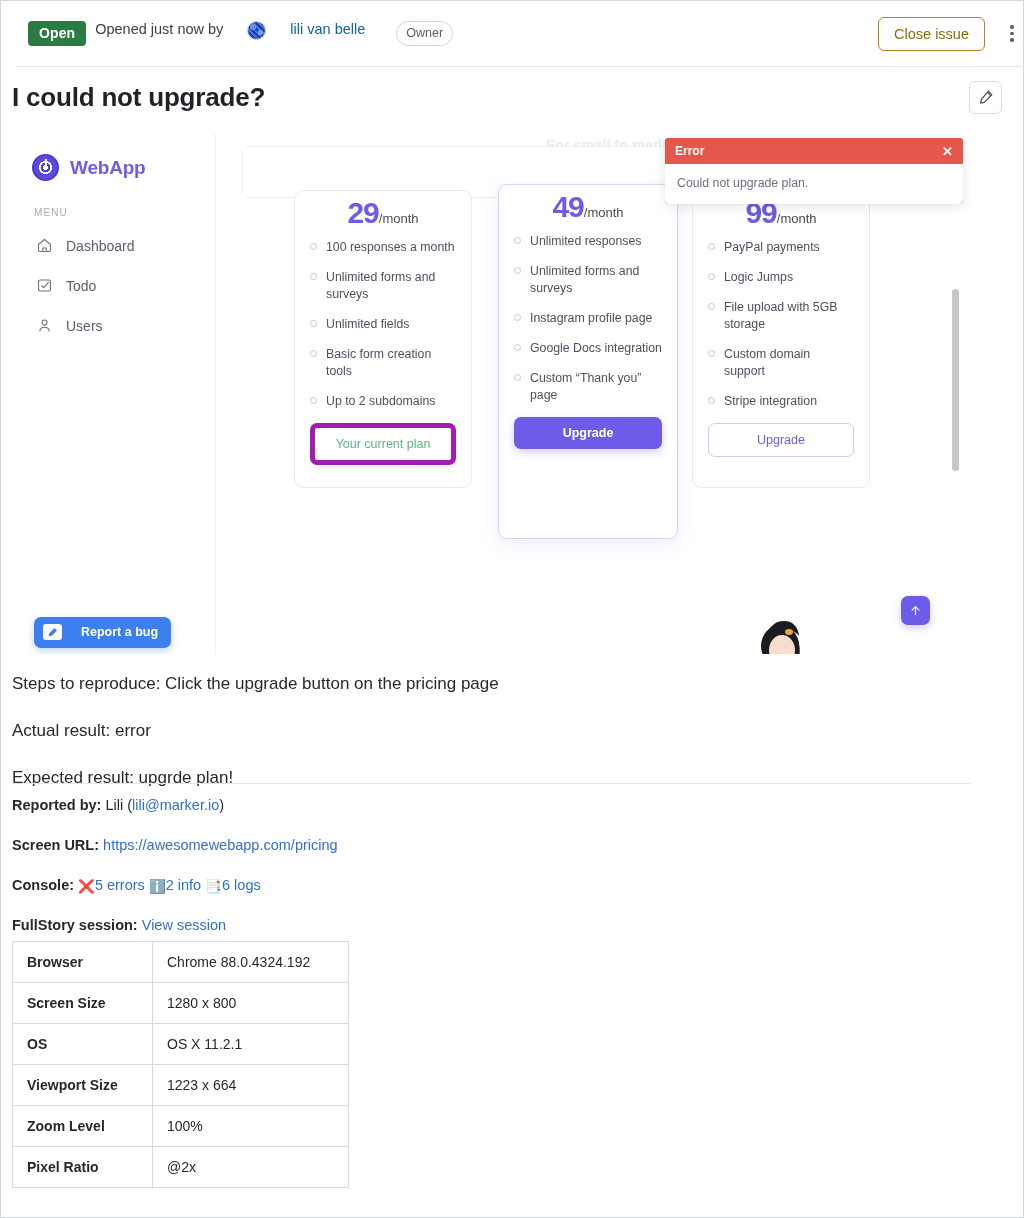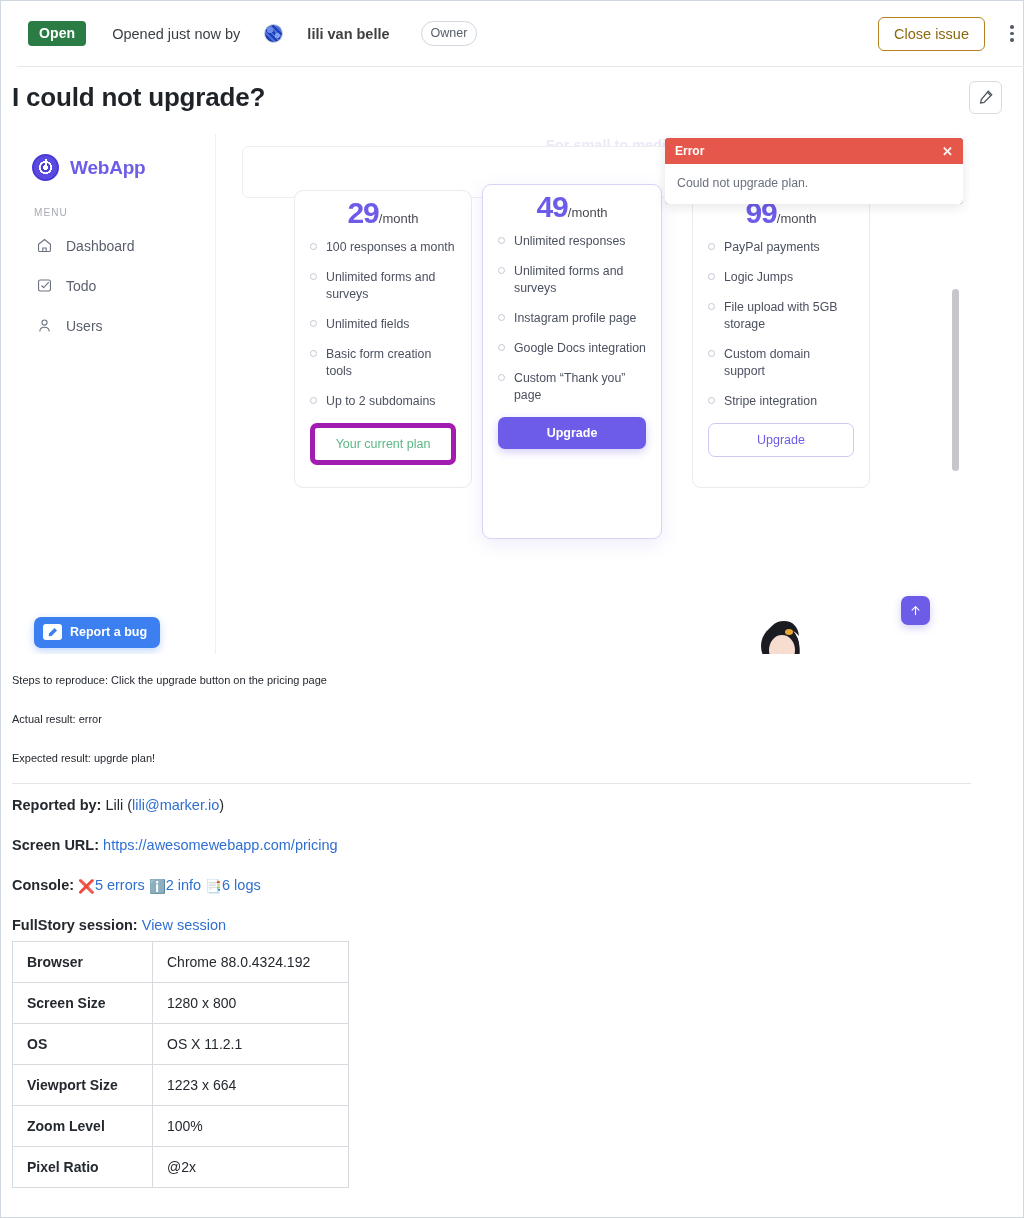--- a/index.html
+++ b/index.html
@@ -17,32 +17,32 @@
   
   .hdr {
     position:absolute; left:16px; top:0; width:1022px; height:66px;
     border-bottom:1px solid #e6e8ea;
     display:flex; align-items:center; padding:0 12px 0 11px;
   }
   .state-badge {
     background:#2b7b44; color:#fff; font-size:14px; font-weight:600;
     padding:5px 11px; border-radius:4px; line-height:1.1; letter-spacing:.1px;
   }
-  .hdr-meta { font-size:14.5px; color:#3a3f45; margin-left:26px; display:flex; align-items:center; gap:22px; }
+  .hdr-meta { font-size:14.5px; color:#3a3f45; margin-left:9px; display:flex; gap:22px; }
   .hdr-meta .plain { color:#3a3f45; }
   .avatar {
     width:19px; height:19px; border-radius:50%; display:inline-block;
     background:
       radial-gradient(circle at 30% 30%, #6a8ce8 0 18%, transparent 19%),
       radial-gradient(circle at 72% 62%, #7fa0ef 0 16%, transparent 17%),
       repeating-linear-gradient(45deg,#1f3fb8 0 2px,#4a6fd8 2px 4px),
       #2746c0;
     border:1px solid #d0d7de; flex:none; margin:0 2px;
   }
-  .author { font-weight:700; color:#404040; }
+  .author { font-weight:400; color:#0369a1; }
   .owner-pill {
     margin-left:9px; font-size:12.5px; color:#57606a;
     border:1px solid #d0d7de; border-radius:24px; padding:2px 9px; line-height:1.45;
   }
   .hdr-right { margin-left:auto; display:flex; align-items:center; gap:12px; }
   .close-issue {
     border:1px solid #b3821f; color:#8a6a10; background:#fff;
     font-size:14.5px; padding:8px 15px; border-radius:6px; cursor:pointer;
     font-family:inherit;
   }
@@ -72,38 +72,38 @@
   .brand-name { font-size:19px; font-weight:700; color:#6c5ce7; letter-spacing:-.2px; }
   .menu-label { font-size:10px; letter-spacing:1.1px; color:#a8aab5; padding:26px 0 0 22px; font-weight:500; }
   .nav { margin-top:11px; }
   .nav-item { display:flex; align-items:center; gap:13px; height:33px; margin:0 12px 7px 18px;
               padding-left:6px; border-radius:8px; color:#5a5f6e; font-size:14px; cursor:pointer; }
   .nav-item.active { background:linear-gradient(90deg,#7b68ee,#8b79f2); color:#fff;
                      box-shadow:0 4px 10px rgba(123,104,238,.33); }
   .nav-ic { width:17px; height:17px; flex:none; }
   .report-bug {
     position:absolute; left:22px; bottom:6px; background:#3b7ff0; color:#fff; border-radius:7px;
-    display:flex; align-items:center; gap:8px; padding:7px 13px 8px 9px; font-size:12.5px; font-weight:600;
+    display:flex; align-items:center; gap:19px; padding:7px 13px 8px 9px; font-size:12.5px; font-weight:600;
     box-shadow:0 3px 8px rgba(59,127,240,.32); cursor:pointer;
   }
   .report-bug .pen { width:19px; height:16px; background:#fff; border-radius:3px;
                      display:flex; align-items:center; justify-content:center; flex:none; }
 
   
   .app-main { position:absolute; left:203px; top:0; right:0; bottom:0;
               background:#fff; border-left:1px solid #f0f0f3; overflow:hidden; }
   .faint-head { position:absolute; left:330px; top:3px; font-size:14.5px; color:#ece9f8;
                 font-weight:600; white-space:nowrap; }
   .search-bar { position:absolute; left:26px; top:12px; width:700px; height:52px;
                 border:1px solid #eceef2; border-radius:7px; background:#fff; }
 
   .cards { position:absolute; left:78px; top:56px; width:700px; }
   .pcard { position:absolute; top:0; background:#fff; border:1px solid #eaeaf0; border-radius:9px; }
   .pcard.basic { left:0;   width:178px; height:298px; }
-  .pcard.pro   { left:188px; width:180px; height:355px; top:-6px;
+  .pcard.pro   { left:204px; width:180px; height:355px; top:-6px;
                  border:1px solid #d9d4f7; box-shadow:0 5px 18px rgba(120,100,220,.13); }
   .pcard.biz   { left:398px; width:178px; height:298px; }
   .price { font-size:30px; font-weight:800; color:#6c5ce7; text-align:center;
            padding-top:5px; letter-spacing:-1px; height:34px; overflow:hidden; }
   .price small { font-size:13px; font-weight:400; color:#4a4a55; letter-spacing:0; }
   .feat-list { padding:14px 15px 0 15px; }
   .feat { display:flex; gap:9px; align-items:flex-start; margin-bottom:13px;
           font-size:12.3px; color:#4c5160; line-height:1.38; }
   .feat .bullet { width:7px; height:7px; border:1.3px solid #c3c6d4; border-radius:50%;
                   flex:none; margin-top:4px; }
@@ -129,21 +129,21 @@
               background:#c7c7cb; border-radius:4px; }
 
   
   .scroll-top { position:absolute; right:40px; bottom:29px; width:29px; height:29px; border-radius:7px;
                 background:#6c5ce7; display:flex; align-items:center; justify-content:center;
                 cursor:pointer; box-shadow:0 3px 8px rgba(108,92,231,.3); }
   .illus { position:absolute; right:150px; bottom:-8px; width:72px; height:60px; }
 
   
   .body-txt { position:absolute; left:11px; top:672px; width:960px; }
-  .body-txt p { margin:0 0 24px 0; font-size:11px; color:#24292f; line-height:1.35; }
+  .body-txt p { margin:0 0 24px 0; font-size:17px; color:#24292f; line-height:1.35; }
   .rule { position:absolute; left:11px; top:782px; width:959px; height:1px; background:#e3e5e8; }
 
   .meta { position:absolute; left:11px; top:795px; width:960px; }
   .meta .row { font-size:14.5px; margin-bottom:21px; color:#24292f; line-height:1.3; }
   .meta b { font-weight:700; }
   .lnk { color:#2f6fd0; text-decoration:none; }
   .ic-emoji { font-size:13.5px; vertical-align:-1px; }
 
   
   .tbl { position:absolute; left:11px; top:940px; border-collapse:collapse; }

